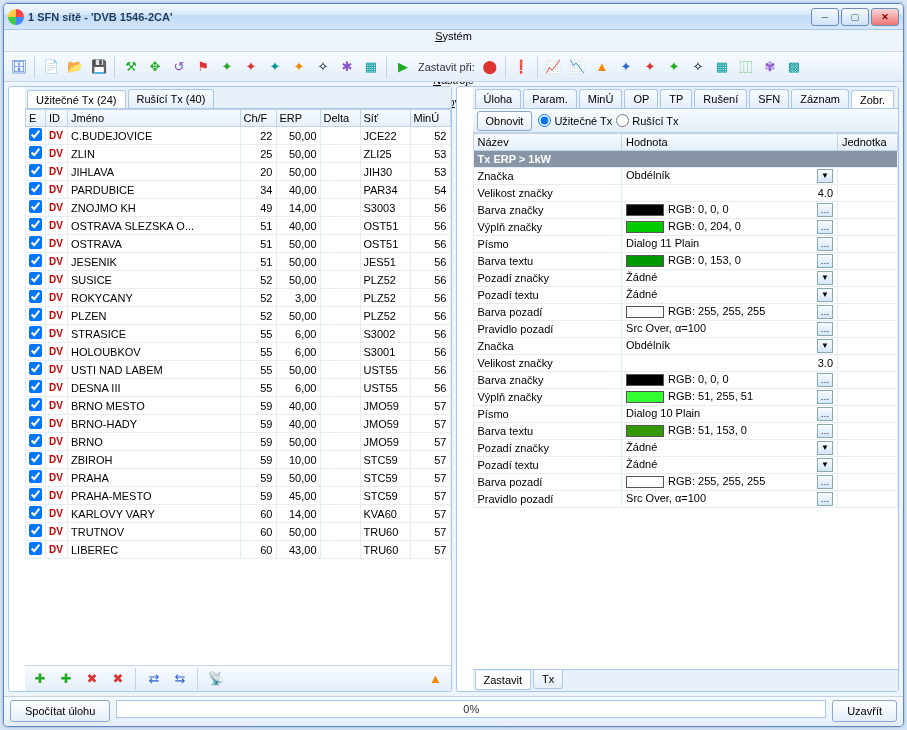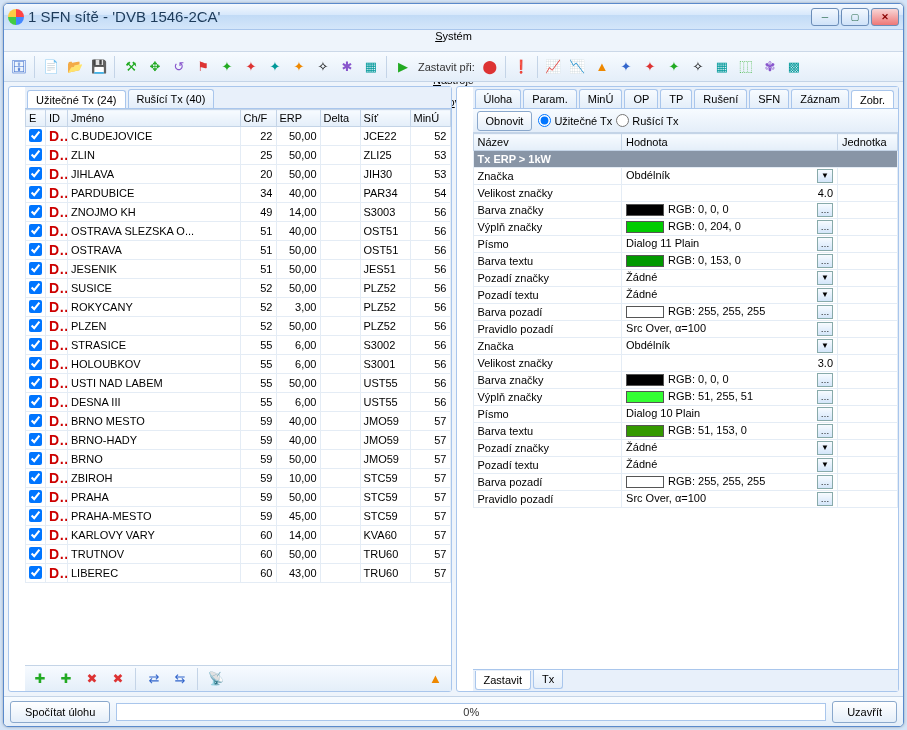--- a/index.html
+++ b/index.html
@@ -1,20 +1,20 @@
 <!DOCTYPE html>
 <html><head>
 <meta charset="utf-8">
 <style>
 * { box-sizing: border-box; margin: 0; padding: 0; font-family: Tahoma, Arial, sans-serif; font-size: 11px; }
 body { background: #d4e4f7; padding: 3px; }
 .window { width: 901px; height: 724px; background: #eef4fb; border: 1px solid #5a8acc; border-radius: 5px; overflow: hidden; display: flex; flex-direction: column; box-shadow: 0 0 3px rgba(0,0,0,.3); }
 .titlebar { height: 26px; background: linear-gradient(#f5faff, #d6e7fb 45%, #c2dbf6 46%, #d4e6fa); display: flex; align-items: center; padding: 0 4px; border-bottom: 1px solid #a9c6ec; }
 .titlebar .app-icon { width: 16px; height: 16px; margin-right: 4px; background: conic-gradient(#f44 0 25%, #48f 0 50%, #4c4 0 75%, #fc4 0); border-radius: 50%; }
-.titlebar .title { flex: 1; color: #1d3b5a; font-weight: normal; font-size: 15px; }
+.titlebar .title { flex: 1; color: #1d3b5a; font-weight: bold; font-size: 11px; }
 .win-btns { display: flex; gap: 2px; }
 .win-btn { width: 28px; height: 18px; border: 1px solid #6b8db8; border-radius: 3px; background: linear-gradient(#f3f8fe,#cfe2f8); display:flex; align-items:center; justify-content:center; font-size:9px; color:#264; cursor:pointer;}
 .win-btn.close { background: linear-gradient(#f8d6d6,#e77); color:#800; font-weight:bold;}
 .menubar { height: 22px; background: #eef4fb; display: flex; align-items: center; padding: 0 4px; gap: 10px; border-bottom: 1px solid #cbd8e8; flex-direction: column; }
 .menubar span { cursor: pointer; }
 .menubar span u { text-decoration: underline; }
 .toolbar { height: 30px; background: linear-gradient(#f7fbff,#e4eef9); border-bottom: 1px solid #c4d4e7; display: flex; align-items: center; padding: 0 4px; gap: 2px; }
 .tbtn { width: 22px; height: 22px; display:flex; align-items:center; justify-content:center; border-radius:3px; cursor:pointer; font-size:13px;}
 .tsep { width: 2px; height: 22px; border-left:1px solid #c4d4e7; margin:0 2px;}
 .tlabel { font-size:11px; color:#333; padding:0 2px;}
@@ -22,40 +22,40 @@
 .panel { flex:1; background:#fff; border:1px solid #a9c6ec; border-radius:3px; display:flex; flex-direction:column; min-width:0;padding-left:16px;}
 
 .tabs-top { display:flex; border-bottom:1px solid #a9c6ec; background:#e8f0fa; padding:2px 2px 0; overflow:hidden;}
 .tab { padding:3px 8px; border:1px solid #a9c6ec; border-bottom:none; background:linear-gradient(#f7fbff,#e4eef9); margin-right:2px; border-radius:3px 3px 0 0; cursor:pointer; white-space:nowrap;}
 .tab.active { background:#fff; font-weight:normal; position:relative; top:1px;}
 .panel-toolbar { height:24px; background:linear-gradient(#f7fbff,#e4eef9); border-bottom:1px solid #c4d4e7; display:flex; align-items:center; padding:0 4px; gap:6px;}
 
 table.grid { width:100%; border-collapse:collapse; table-layout:fixed;}
 table.grid th { background:linear-gradient(#f7fbff,#e4eef9); border:1px solid #c4d4e7; padding:2px 3px; text-align:left; font-weight:normal; position:sticky; top:0;}
 table.grid td { border:1px solid #e4ecf5; padding:1px 3px; white-space:nowrap; overflow:hidden; text-overflow:ellipsis;}
-.dv { color:#c00; font-weight:bold; font-size:14px;}
+.dv { color:#c00; font-weight:bold; font-size:10px;}
 .num { text-align:right;}
 input[type=checkbox]{ margin:0;}
 
 .panel-bottom { height:26px; border-top:1px solid #c4d4e7; background:linear-gradient(#f7fbff,#e4eef9); display:flex; align-items:center; padding:0 4px; gap:4px;}
 
 .radio-row { display:flex; align-items:center; gap:4px;}
 .radio-row label { display:flex; align-items:center; gap:3px; cursor:pointer;}
 table.props { width:100%; border-collapse:collapse; table-layout:fixed;}
 table.props th { background:linear-gradient(#f7fbff,#e4eef9); border:1px solid #c4d4e7; padding:2px 4px; text-align:left; font-weight:normal;}
 table.props td { border:1px solid #e4ecf5; padding:1px 4px; height:17px;}
 .section-row td { background:#8895a6; color:#fff; font-weight:bold;}
 .swatch { display:inline-block; width:38px; height:12px; border:1px solid #555; vertical-align:middle; margin-right:4px;}
 .dd-btn { float:right; width:16px; height:14px; border:1px solid #8aa; background:linear-gradient(#f7fbff,#d4e6fa); font-size:8px; text-align:center; line-height:12px; cursor:pointer;}
 .el-btn { float:right; width:16px; height:14px; border:1px solid #8aa; background:linear-gradient(#f7fbff,#d4e6fa); font-size:9px; text-align:center; line-height:12px; cursor:pointer;}
 
 .tabs-bottom { display:flex; border-top:1px solid #a9c6ec; background:#e8f0fa; padding:0 2px 2px;}
 .tabs-bottom .tab { border-radius:0 0 3px 3px; border-top:none; border-bottom:1px solid #a9c6ec;}
 
-.footer { height:30px; background:linear-gradient(#f7fbff,#e4eef9); border-top:1px solid #c4d4e7; display:flex; align-items:center; padding:3px 6px; gap:6px;}
+.footer { height:30px; background:linear-gradient(#f7fbff,#e4eef9); border-top:1px solid #c4d4e7; display:flex; align-items:flex-start; padding:3px 6px; gap:6px;}
 .btn { height:22px; padding:0 14px; border:1px solid #8aa8cc; border-radius:3px; background:linear-gradient(#fff,#e4eef9); cursor:pointer;}
 .progress { flex:1; height:18px; border:1px solid #a9c6ec; background:#fff; position:relative;}
 .progress-label{ position:absolute; inset:0; display:flex; align-items:center; justify-content:center; color:#333;}
 .scroll-wrap{ flex:1; overflow:auto; min-height:0;}
 
 .ic-red{color:#d33;} .ic-green{color:#2a2;} .ic-blue{color:#36c;} .ic-orange{color:#e80;} .ic-purple{color:#85c;} .ic-teal{color:#099;}
 </style>
 </head>
 <body>
 

